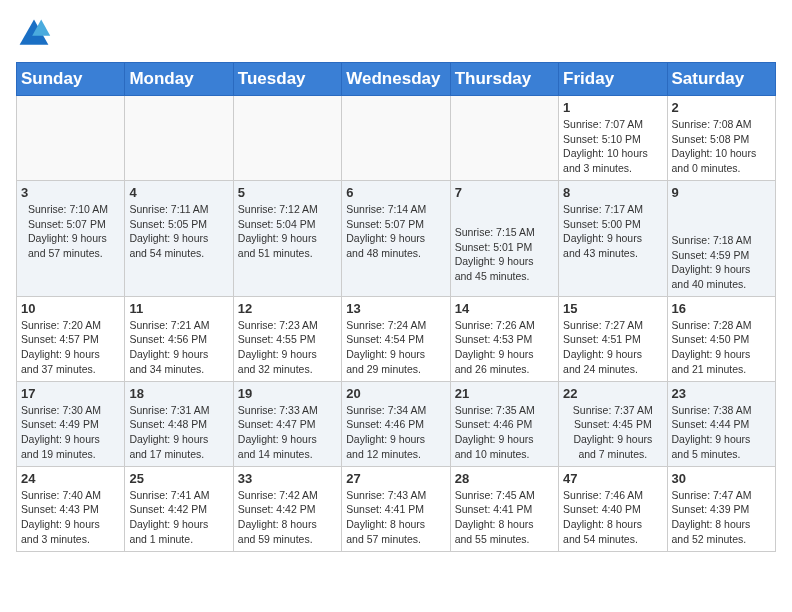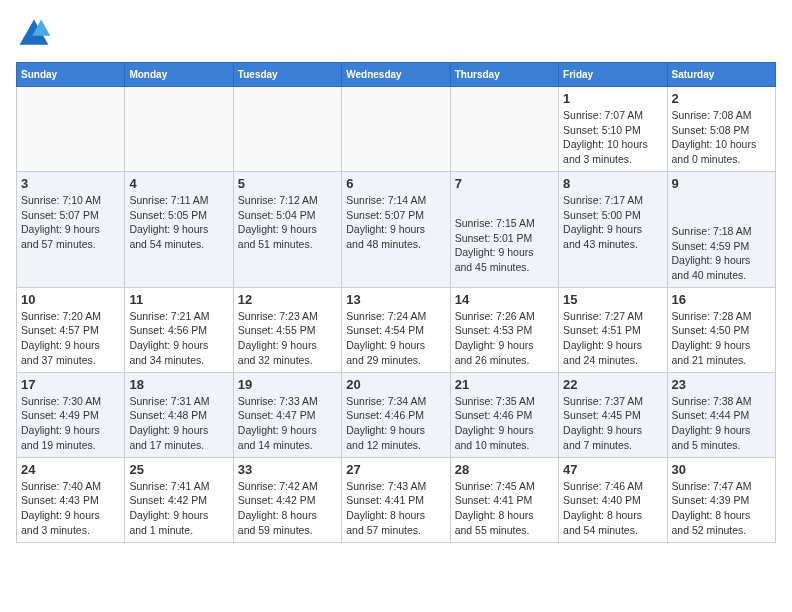--- a/index.html
+++ b/index.html
@@ -47,21 +47,21 @@
     .calendar {
       width: 100%;
       border-collapse: collapse;
       font-size: 11px;
     }
     .calendar th {
       background: #3a7fd5;
       color: #fff;
       padding: 6px 4px;
       text-align: left;
-      font-size: 10px;
+      font-size: 17px;
       font-weight: bold;
       border: 1px solid #2a6ac0;
     }
     .calendar td {
       border: 1px solid #ccc;
       vertical-align: top;
       padding: 4px;
       width: calc(100% / 7);
       min-height: 80px;
       height: 85px;
@@ -133,21 +133,21 @@
           <div class="day-number">2</div>
           <div class="day-info" style="white-space: pre-line;">Sunrise: 7:08 AM
 Sunset: 5:08 PM
 Daylight: 10 hours
 and 0 minutes.</div>
         </td>
       </tr>
       <tr class="row-odd">
         <td>
           <div class="day-number">3</div>
-          <div class="day-info" style="white-space: pre-line;">Sunrise: 7:10 AM
+          <div class="day-info" style="white-space: pre-line; margin-left: 7px;">Sunrise: 7:10 AM
 Sunset: 5:07 PM
 Daylight: 9 hours
 and 57 minutes.</div>
         </td>
         <td>
           <div class="day-number">4</div>
           <div class="day-info" style="white-space: pre-line;">Sunrise: 7:11 AM
 Sunset: 5:05 PM
 Daylight: 9 hours
 and 54 minutes.</div>
@@ -270,21 +270,21 @@
         </td>
         <td>
           <div class="day-number">21</div>
           <div class="day-info" style="white-space: pre-line;">Sunrise: 7:35 AM
 Sunset: 4:46 PM
 Daylight: 9 hours
 and 10 minutes.</div>
         </td>
         <td>
           <div class="day-number">22</div>
-          <div class="day-info" style="white-space: pre-line;">Sunrise: 7:37 AM
+          <div class="day-info" style="white-space: pre-line; text-align: center;">Sunrise: 7:37 AM
 Sunset: 4:45 PM
 Daylight: 9 hours
 and 7 minutes.</div>
         </td>
         <td>
           <div class="day-number">23</div>
           <div class="day-info" style="white-space: pre-line;">Sunrise: 7:38 AM
 Sunset: 4:44 PM
 Daylight: 9 hours
 and 5 minutes.</div>

